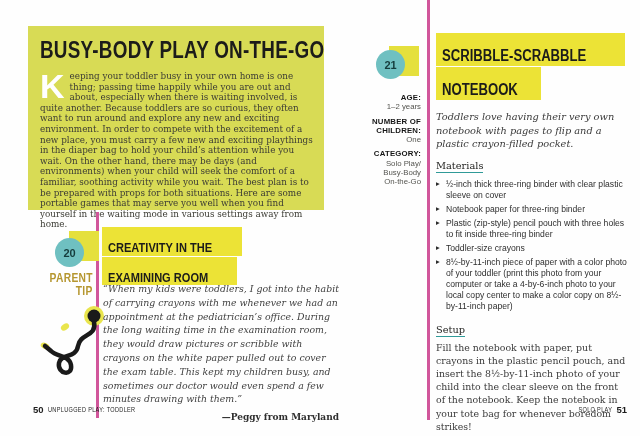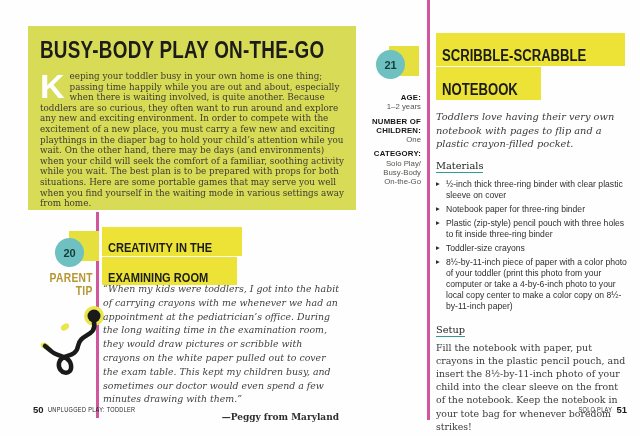--- a/index.html
+++ b/index.html
@@ -10,21 +10,21 @@
   .cond{display:inline-block;transform:scaleX(0.82);transform-origin:0 50%;white-space:nowrap;}
   .hl-line{display:inline-block;background:var(--hl);color:#1c1c1a;font-weight:bold;
            padding:14px 7px 1px 6px;line-height:1;}
   .badge-square{position:absolute;background:var(--badge);width:30px;height:30px;}
   .badge-circle{position:absolute;width:29px;height:29px;border-radius:50%;background:var(--teal);
                 display:flex;align-items:center;justify-content:center;
                 font-weight:bold;font-size:11px;color:#153c3c;}
   .pink-line{position:absolute;width:3px;background:var(--pink);}
 
   
-  .intro-block{position:absolute;left:28px;top:26px;width:328px;height:184px;background:var(--chartreuse);
+  .intro-block{position:absolute;left:28px;top:26px;width:296px;height:184px;background:var(--chartreuse);
                box-sizing:border-box;padding:11px 9px 0 12px;}
   .intro-title{font-size:23px;font-weight:bold;color:#1c1c1a;letter-spacing:.3px;margin:0 0 7px 0;}
   .intro-text{font-family:"DejaVu Serif",serif;font-size:8.8px;line-height:10.6px;color:#3c3c34;
               text-align:left;margin:0;}
   .dropcap{float:left;color:#ffffff;font-family:"Liberation Sans",sans-serif;font-weight:bold;
            font-size:34px;line-height:30px;padding:0 5px 0 0;}
 
   .act-title-left{position:absolute;left:102px;top:227px;font-size:13.5px;line-height:1;}
   .act-title-left .hl-line{margin-bottom:1px;}
 

